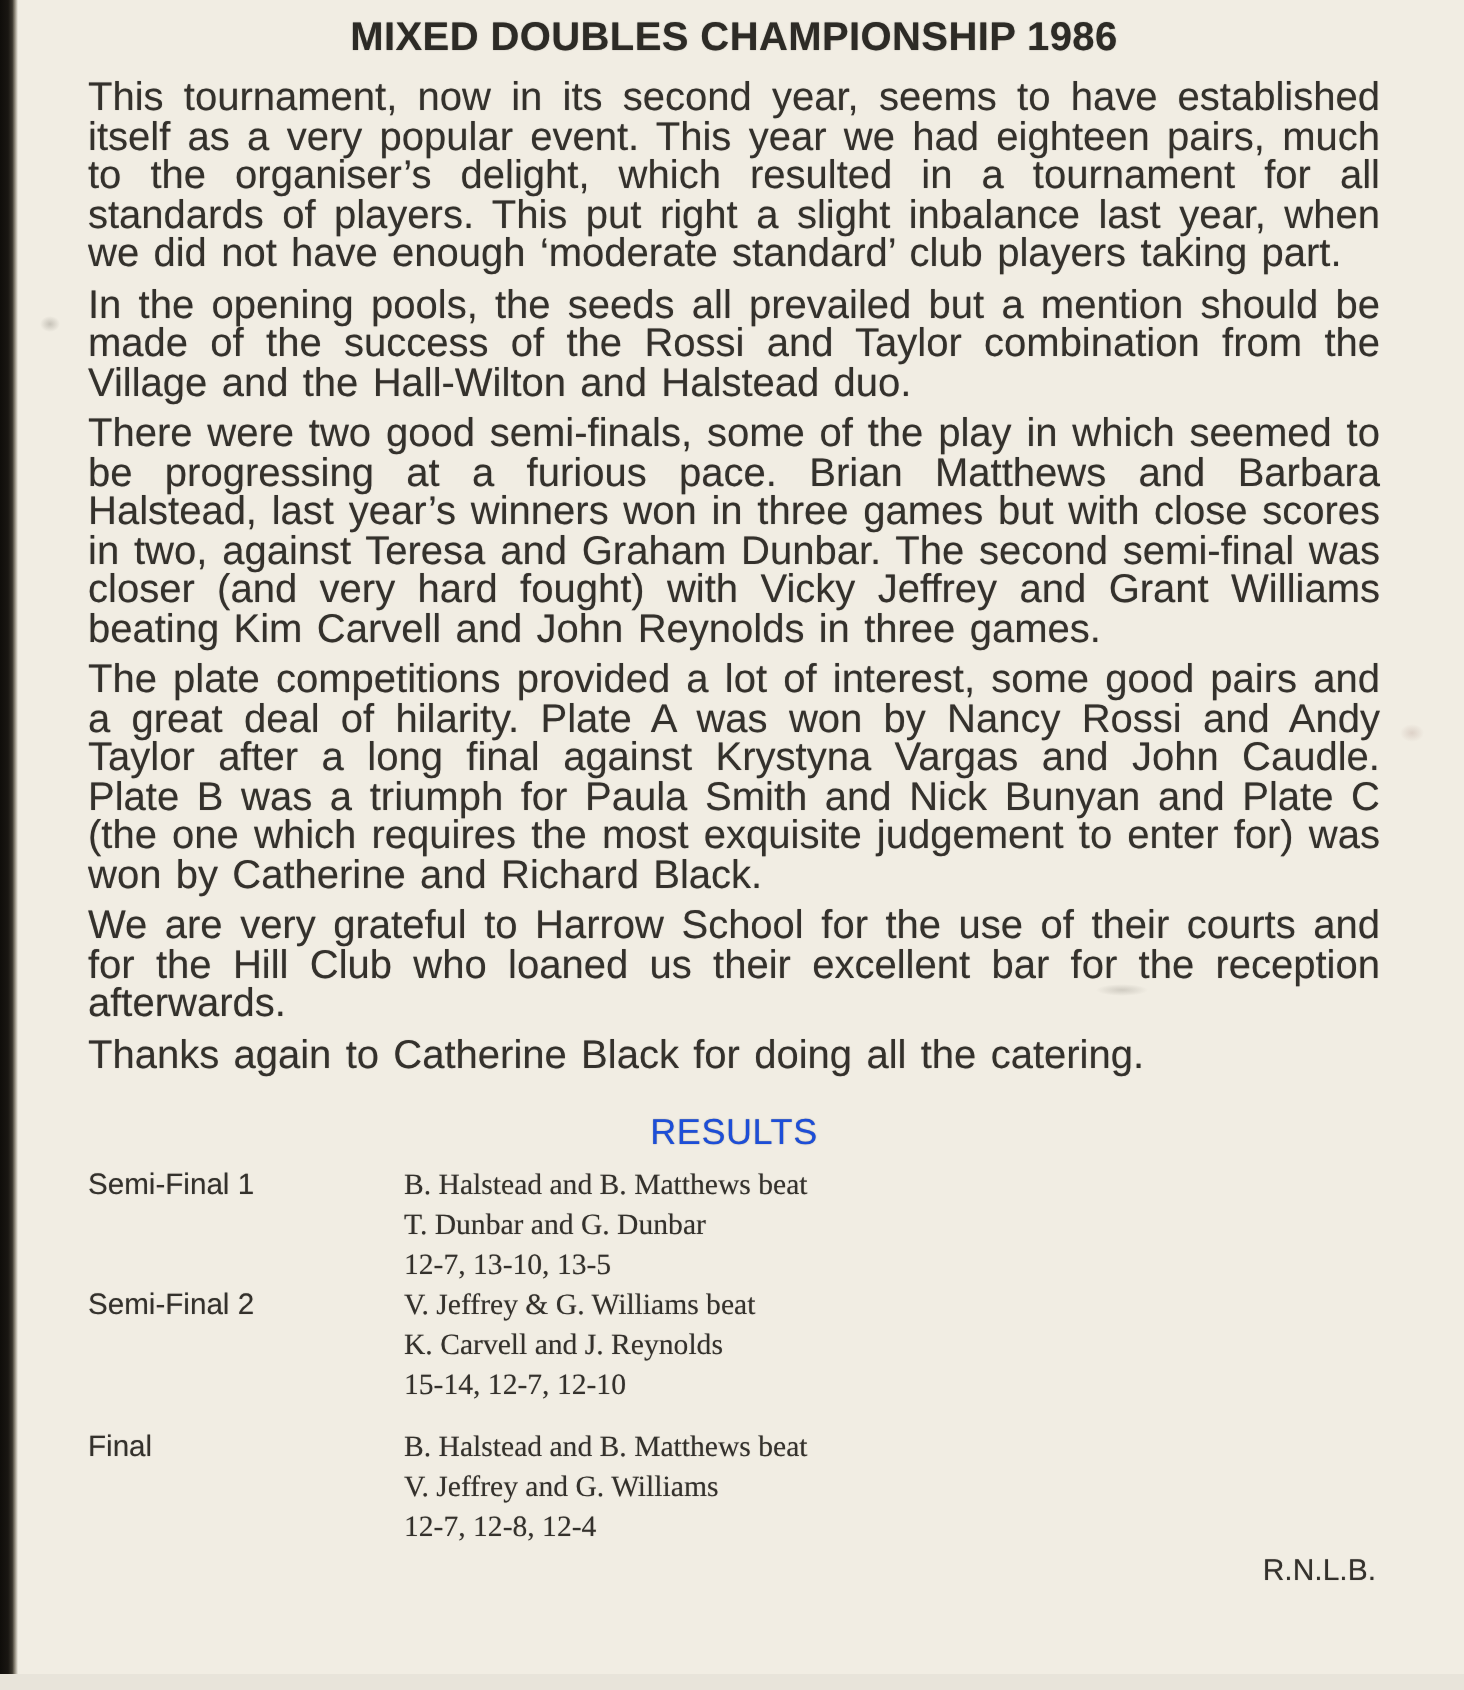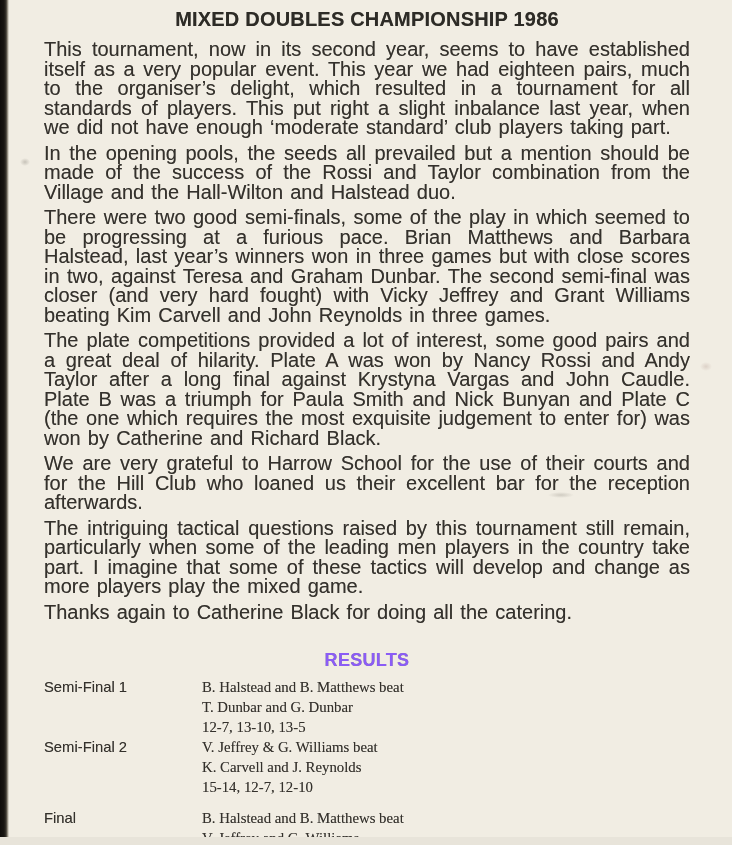--- a/index.html
+++ b/index.html
@@ -54,26 +54,26 @@
   .para {
     margin: 0 0 6px;
     font-size: 20px;
     line-height: 19.5px;
     text-align: justify;
     word-spacing: 1.6px;
     text-shadow: 0 0 0.5px rgba(52,49,44,0.45);
   }
   .para:last-of-type { text-align: left; }
   .results-heading {
-    margin: 28px 0 6px;
+    margin: 18px 0 6px;
     font-size: 18px;
-    font-weight: bold;
+    font-weight: normal;
     text-align: center;
     letter-spacing: 0.3px;
-    color: #8b5cf6;
+    color: #1d4ed8;
     text-shadow: 0 0 0.6px rgba(45,43,38,0.55);
   }
   .results { font-size: 14.8px; text-shadow: 0 0 0.5px rgba(52,49,44,0.45); }
   .result-row { display: flex; align-items: flex-start; }
   .result-row.final-row { margin-top: 11px; }
   .result-label {
     flex: 0 0 158px;
     line-height: 19px;
     padding-top: 1px;
   }
@@ -97,21 +97,20 @@
   <div class="smudge s3"></div>
 
   <div class="content">
     <h1 class="title">MIXED DOUBLES CHAMPIONSHIP 1986</h1>
 
     <p class="para">This tournament, now in its second year, seems to have established itself as a very popular event.  This year we had eighteen pairs, much to the organiser’s delight, which resulted in a tournament for all standards of players.  This put right a slight inbalance last year, when we did not have enough ‘moderate standard’ club players taking part.</p>
     <p class="para">In the opening pools, the seeds all prevailed but a mention should be made of the success of the Rossi and Taylor combination from the Village and the Hall-Wilton and Halstead duo.</p>
     <p class="para">There were two good semi-finals, some of the play in which seemed to be progressing at a furious pace.  Brian Matthews and Barbara Halstead, last year’s winners won in three games but with close scores in two, against Teresa and Graham Dunbar.  The second semi-final was closer (and very hard fought) with Vicky Jeffrey and Grant Williams beating Kim Carvell and John Reynolds in three games.</p>
     <p class="para">The plate competitions provided a lot of interest, some good pairs and a great deal of hilarity.  Plate A was won by Nancy Rossi and Andy Taylor after a long final against Krystyna Vargas and John Caudle.  Plate B was a triumph for Paula Smith and Nick Bunyan and Plate C (the one which requires the most exquisite judgement to enter for) was won by Catherine and Richard Black.</p>
     <p class="para">We are very grateful to Harrow School for the use of their courts and for the Hill Club who loaned us their excellent bar for the reception afterwards.</p>
-    <p class="para">The intriguing tactical questions raised by this tournament still remain, particularly when some of the leading men players in the country take part.  I imagine that some of these tactics will develop and change as more players play the mixed game.</p>
     <p class="para">Thanks again to Catherine Black for doing all the catering.</p>
 
     <h2 class="results-heading">RESULTS</h2>
 
     <div class="results">
       <div class="result-row">
         <div class="result-label">Semi-Final 1</div>
         <div class="result-lines">
           <div class="result-line">B. Halstead and B. Matthews beat</div>
           <div class="result-line">T. Dunbar and G. Dunbar</div>

